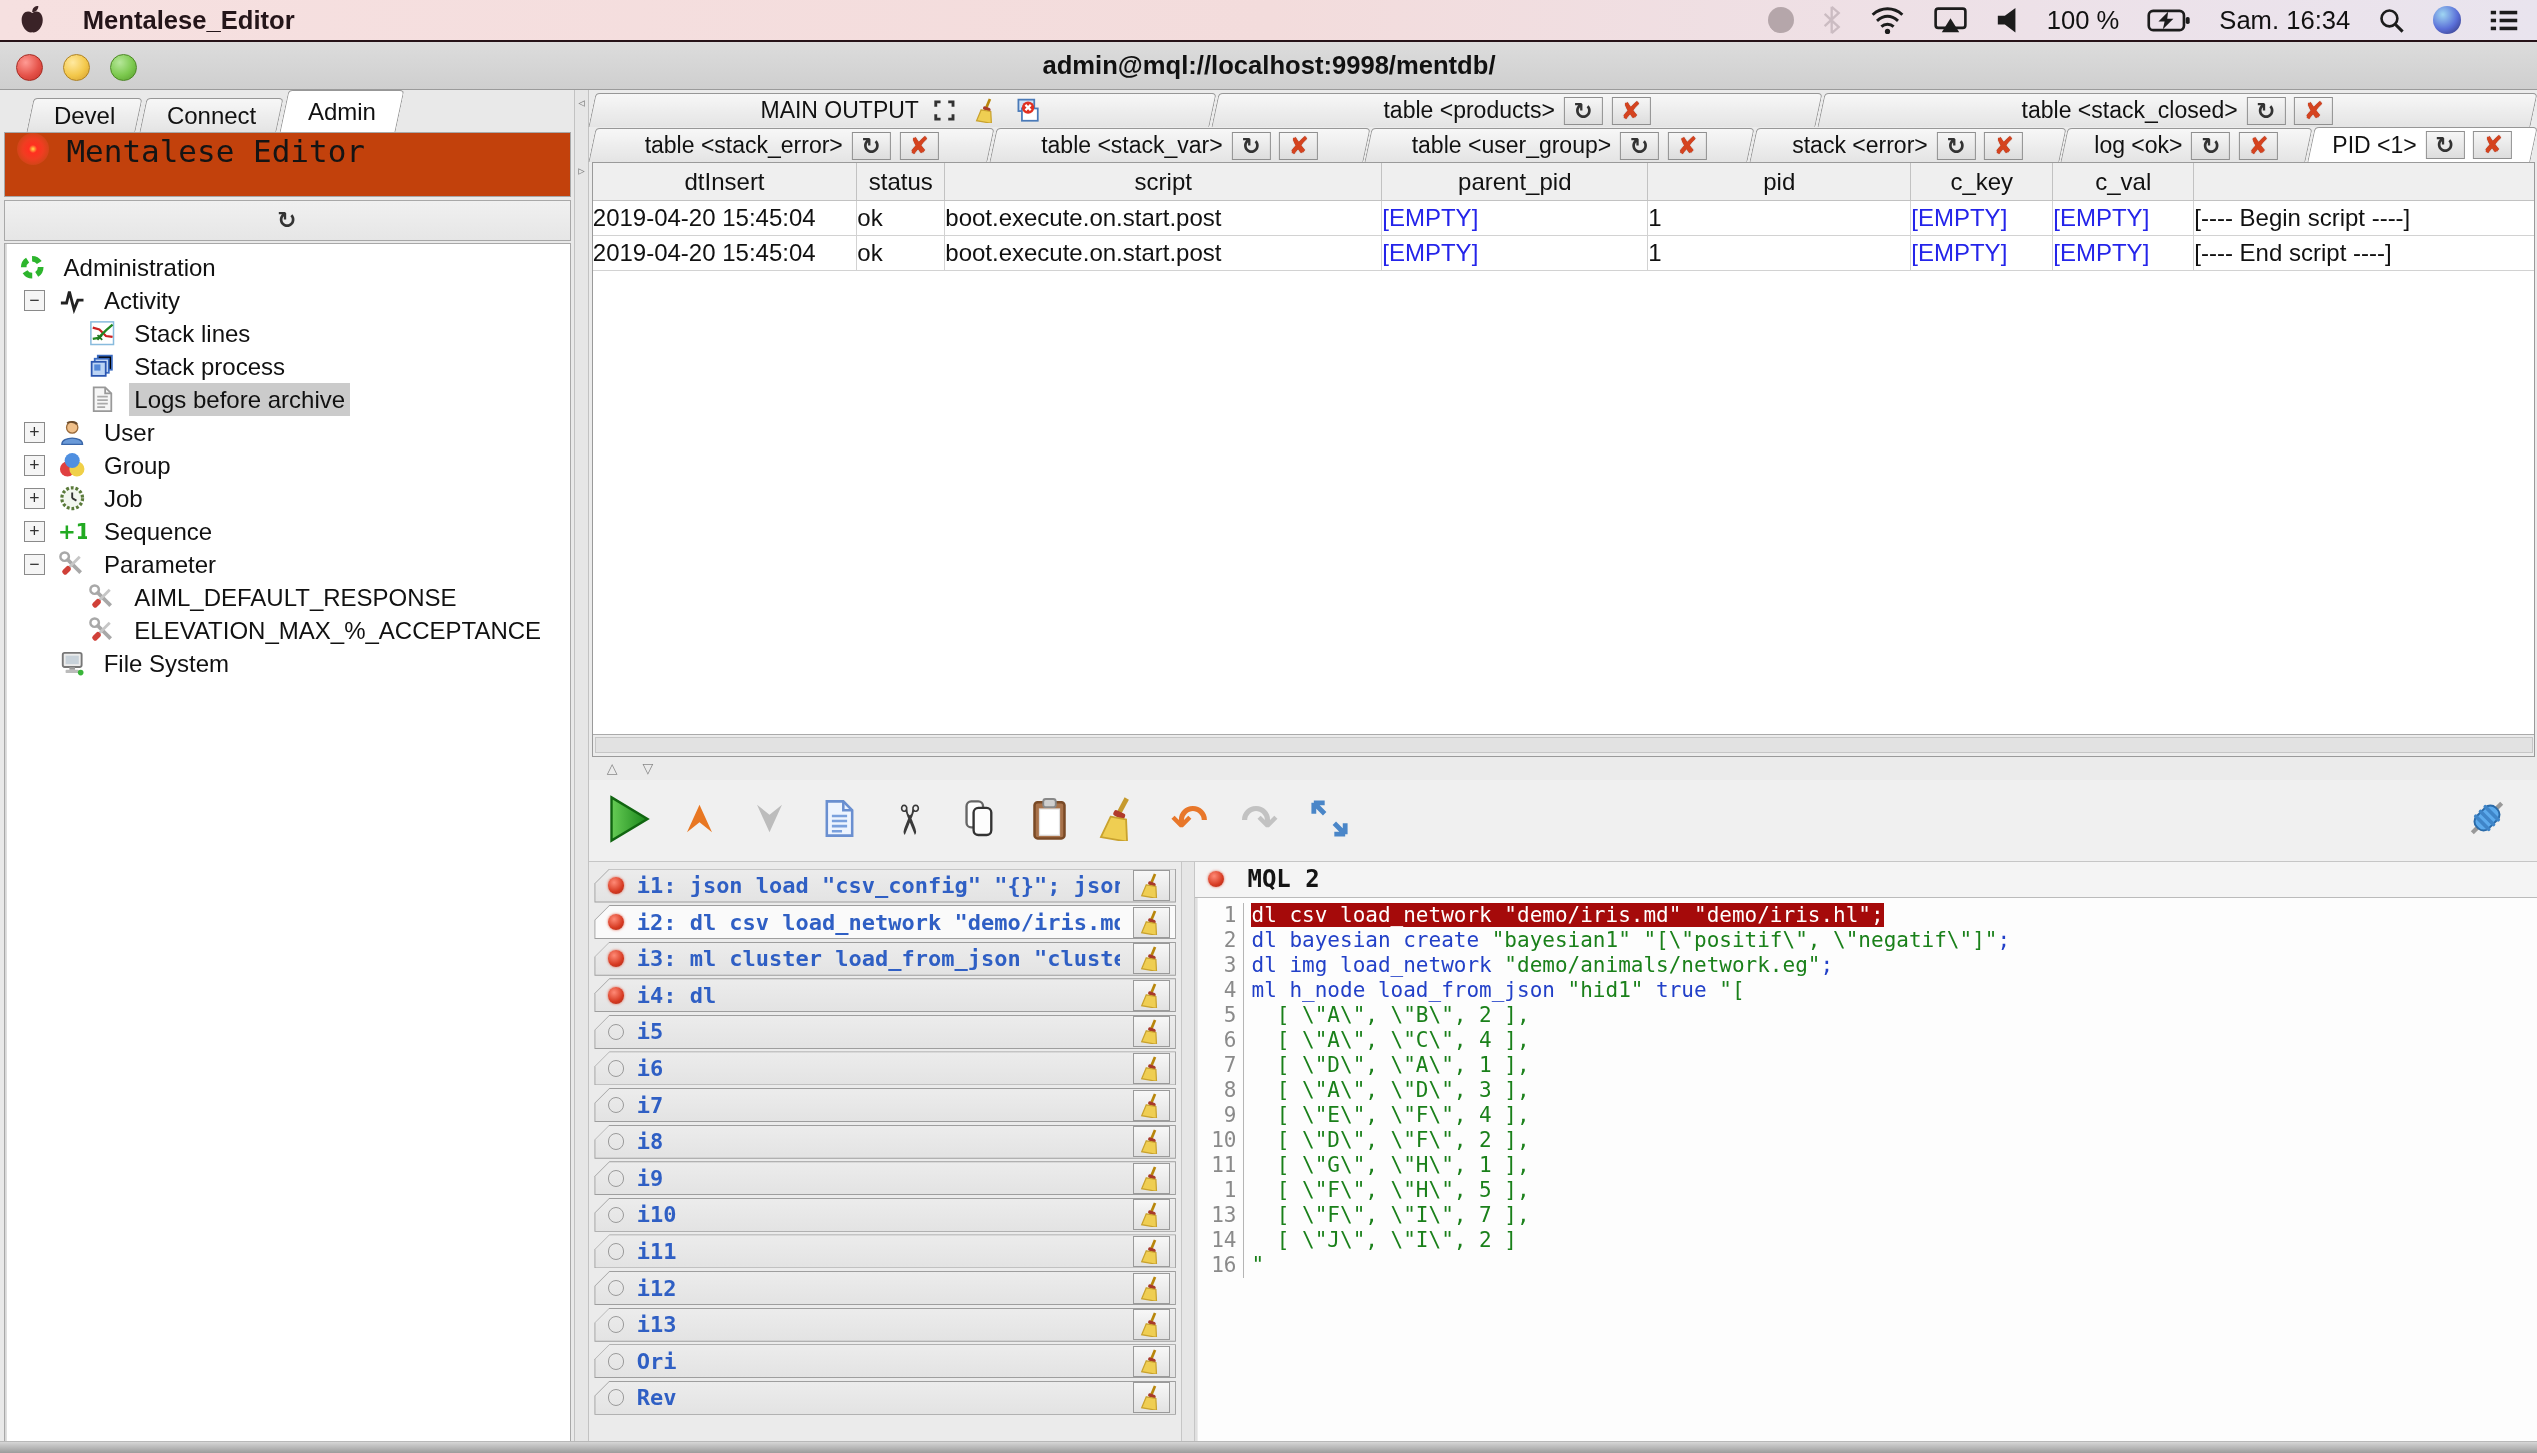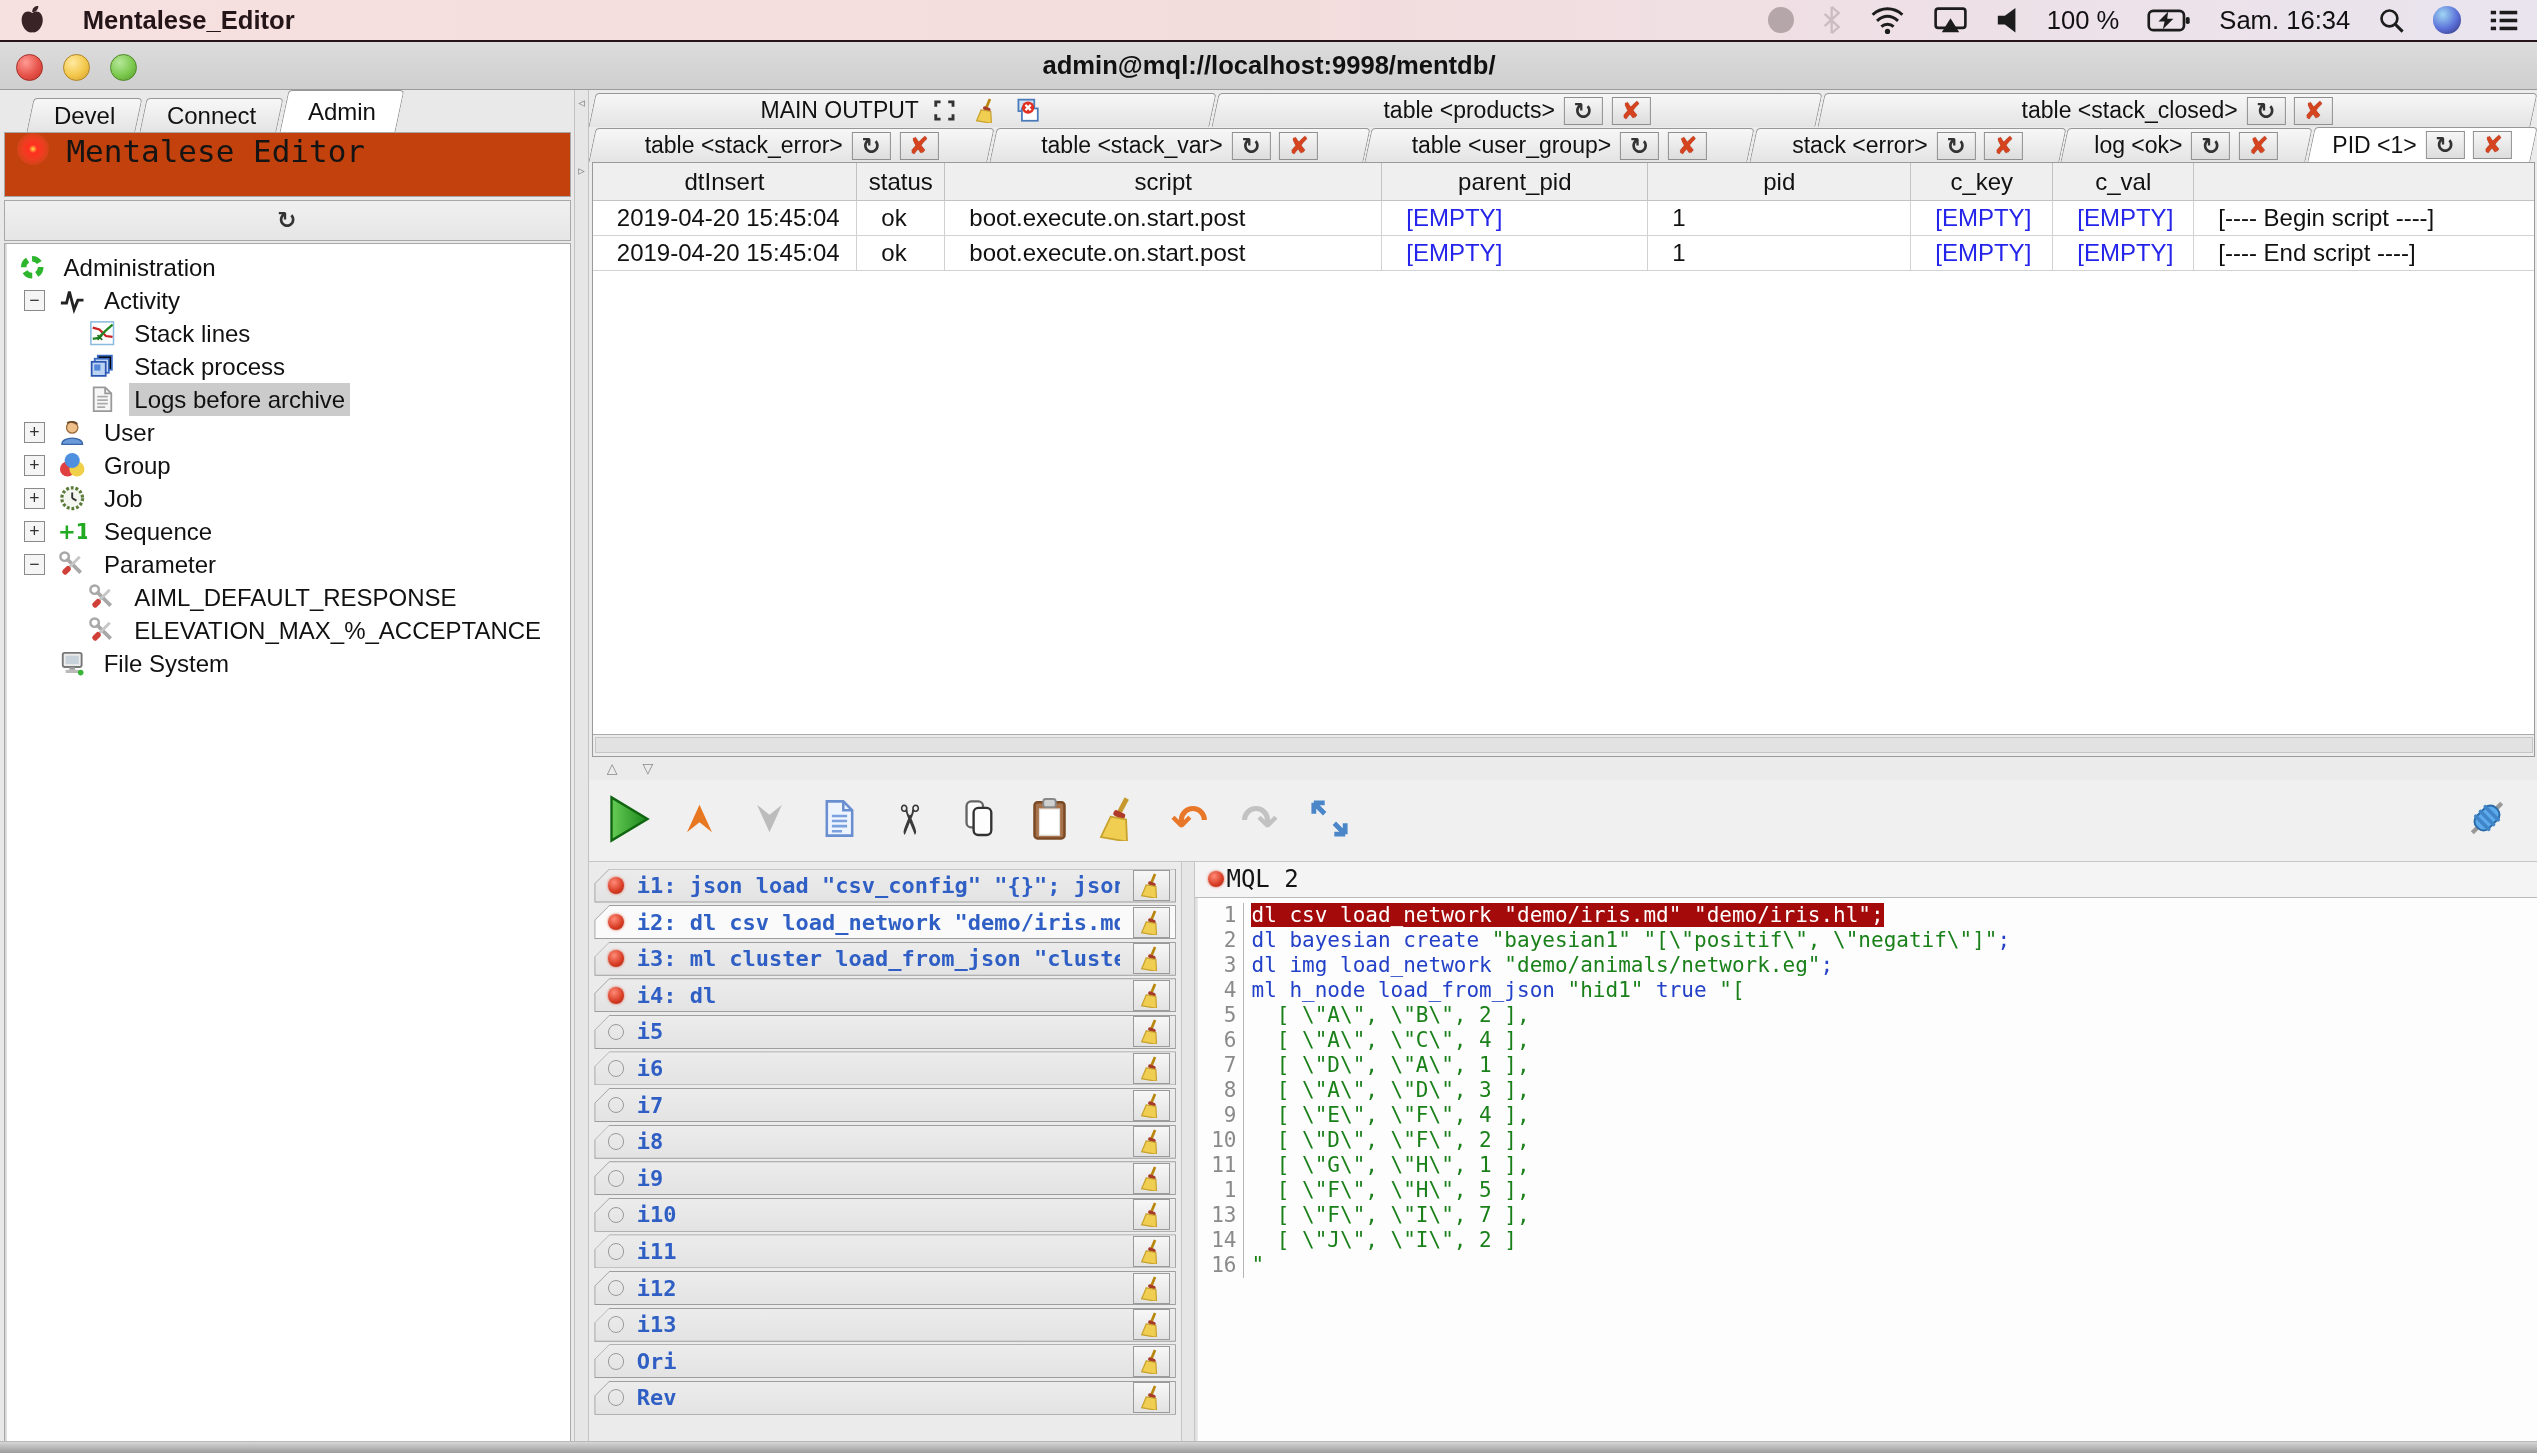--- a/index.html
+++ b/index.html
@@ -75,21 +75,21 @@
   .tbtn.broom,.tbtn.expand,.tbtn.closewins{border:none;background:none;width:33px;}
   .gi{font-family:"DejaVu Sans",sans-serif;}
   .gi.refresh{font-size:23px;font-weight:bold;color:#333;}
   .gi.closex{font-size:24px;color:#d5431f;text-shadow:0 0 0.9px #8a1f08;}
 
   .table-panel{flex:1;margin:0 2.6px;border:0.9px solid #9a9a9a;background:#fff;display:flex;flex-direction:column;min-height:0;}
   .table-scroll{flex:1;overflow:hidden;}
   table{border-collapse:collapse;table-layout:fixed;width:100%;}
   th{background:#efefef;border:0.9px solid #c2c2c2;border-top:none;font-weight:normal;height:37px;font-size:24px;padding:0 5.3px;}
   th:first-child{border-left:none;} th:last-child{border-right:none;}
-  td{border:0.9px solid #d2d2d2;height:34px;font-size:24px;padding:0 24px;white-space:nowrap;overflow:hidden;}
+  td{border:0.9px solid #d2d2d2;height:34px;font-size:24px;padding:0 0;white-space:nowrap;overflow:hidden;}
   td:first-child{border-left:none;} td:last-child{border-right:none;}
   td.empty{color:#2424ea;}
   .hscroll{height:21px;border-top:0.9px solid #aaa;background:#ececec;display:flex;}
   .hscroll .thumb{flex:1;margin:2.6px 1.8px;background:#e2e2e2;border:0.9px solid #c6c6c6;}
 
   .hsplit{height:23px;display:flex;align-items:center;gap:25px;padding-left:17.6px;color:#888;font-size:14px;}
 
   .toolbar{height:81px;background:#f0f0f0;display:flex;align-items:center;gap:7px;padding-left:8.8px;position:relative;}
   .tool{width:63px;height:63px;display:flex;align-items:center;justify-content:center;}
   .gi.cut{font-size:41px;color:#3a3a3a;display:inline-block;transform:rotate(90deg);}
@@ -108,21 +108,21 @@
   .dot.red{background:radial-gradient(circle at 38% 32%,#ff8a76,#d63a22 60%,#a82714);box-shadow:0 0 2.6px rgba(220,60,30,.8);}
   .dot.gray{background:transparent;border:1.8px solid #9a9a9a;box-sizing:border-box;}
   .item-label{font-family:"DejaVu Sans Mono",monospace;font-weight:bold;font-size:22px;color:#2f5fc4;
               white-space:nowrap;overflow:hidden;flex:1;}
   .item-broom{width:35px;height:29px;border:0.9px solid #9a9a9a;background:linear-gradient(#f7f7f7,#e2e2e2);
               display:flex;align-items:center;justify-content:center;flex:0 0 auto;}
 
   .isplit{width:12.3px;background:#e6e6e6;border-left:0.9px solid #c6c6c6;border-right:0.9px solid #c6c6c6;}
 
   .editor{flex:1;display:flex;flex-direction:column;min-width:0;background:#f4f4f4;}
-  .editor-head{height:35px;display:flex;align-items:center;gap:2px;padding-left:12.3px;border-bottom:0.9px solid #bbb;}
+  .editor-head{height:35px;display:flex;align-items:center;gap:23px;padding-left:12.3px;border-bottom:0.9px solid #bbb;font-weight:bold;}
   .editor-tab-label{font-family:"DejaVu Sans Mono",monospace;font-size:24px;color:#141414;}
   .code{flex:1;background:#fdfdfd;font-family:"DejaVu Sans Mono",monospace;font-size:21px;line-height:25px;
         padding-top:5.3px;overflow:hidden;box-shadow:inset 2.6px 0 0 #e0e0e0;}
   .cline{display:flex;white-space:pre;}
   .lnum{width:41px;flex:0 0 auto;text-align:right;color:#8a8a8a;padding-right:7px;border-right:0.9px solid #b5b5b5;margin-right:7px;}
   .seg-k{color:#2240c8;}
   .seg-s{color:#1a801a;}
   .seg-h{background:#a50a0a;color:#fff;}
 
   .win-bottom{position:absolute;left:0;right:0;bottom:0;height:12.3px;

